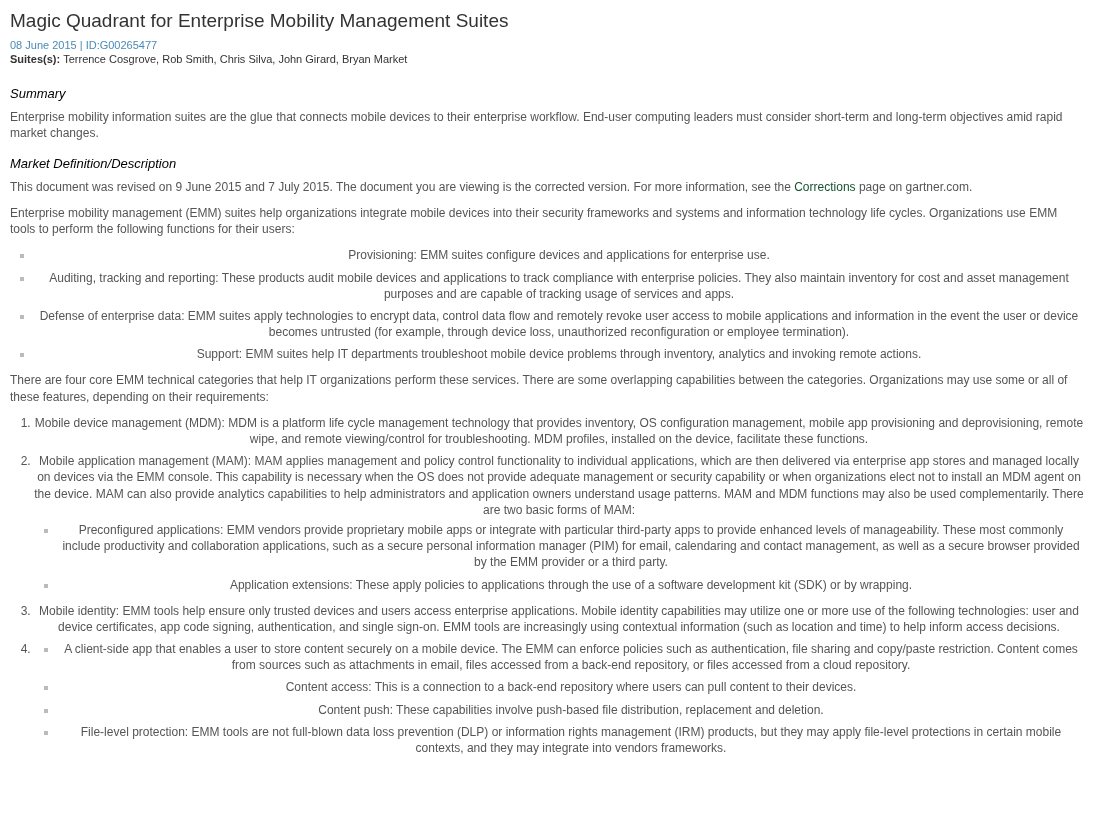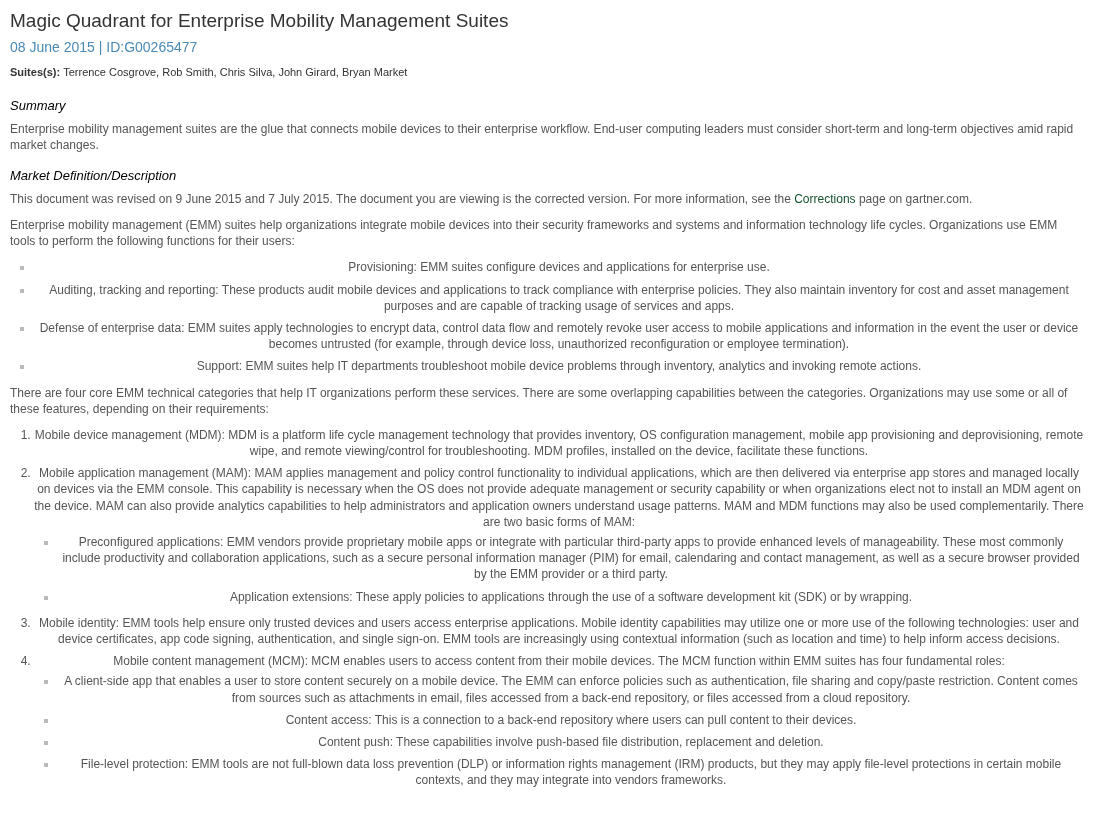--- a/index.html
+++ b/index.html
@@ -10,22 +10,21 @@
     line-height: 1.35;
   }
   h1 {
     font-size: 19px;
     font-weight: 400;
     color: #333;
     margin: 0 0 4px 0;
   }
   .meta {
     color: #4a8ab5;
-    font-size: 14px;
-    margin-bottom: 8px;
+    font-size: 11px;
   }
   .analysts {
     font-size: 11px;
     margin-bottom: 18px;
   }
   .analysts strong {
     font-weight: bold;
     color: #333;
   }
   h2 {
@@ -62,21 +61,21 @@
 </head>
 <body>
 
 <h1>Magic Quadrant for Enterprise Mobility Management Suites</h1>
 <div class="meta">08 June 2015 | ID:G00265477</div>
 <div class="analysts">
   <strong>Suites(s): </strong><span>Terrence Cosgrove, Rob Smith, Chris Silva, John Girard, Bryan Market</span>
 </div>
 
 <h2>Summary</h2>
-<p>Enterprise mobility management suites are the glue that connects mobile devices to their enterprise workflow. End-user computing leaders must consider short-term and long-term objectives amid rapid market changes.</p>
+<p>Enterprise mobility information suites are the glue that connects mobile devices to their enterprise workflow. End-user computing leaders must consider short-term and long-term objectives amid rapid market changes.</p>
 
 <h2>Market Definition/Description</h2>
 <p>
   <span>This document was revised on 9 June 2015 and 7 July 2015. The document you are viewing is the corrected version. For more information, see the </span><a href="#">Corrections</a><span> page on gartner.com.</span>
 </p>
 <p>Enterprise mobility management (EMM) suites help organizations integrate mobile devices into their security frameworks and systems and information technology life cycles. Organizations use EMM tools to perform the following functions for their users:</p>
 
 <ul>
   <li>Provisioning: EMM suites configure devices and applications for enterprise use.</li>
   <li>Auditing, tracking and reporting: These products audit mobile devices and applications to track compliance with enterprise policies. They also maintain inventory for cost and asset management purposes and are capable of tracking usage of services and apps.</li>
@@ -90,21 +89,20 @@
   <li>Mobile device management (MDM): MDM is a platform life cycle management technology that provides inventory, OS configuration management, mobile app provisioning and deprovisioning, remote wipe, and remote viewing/control for troubleshooting. MDM profiles, installed on the device, facilitate these functions.</li>
   <li>
     <span>Mobile application management (MAM): MAM applies management and policy control functionality to individual applications, which are then delivered via enterprise app stores and managed locally on devices via the EMM console. This capability is necessary when the OS does not provide adequate management or security capability or when organizations elect not to install an MDM agent on the device. MAM can also provide analytics capabilities to help administrators and application owners understand usage patterns. MAM and MDM functions may also be used complementarily. There are two basic forms of MAM:</span>
     <ul>
       <li>Preconfigured applications: EMM vendors provide proprietary mobile apps or integrate with particular third-party apps to provide enhanced levels of manageability. These most commonly include productivity and collaboration applications, such as a secure personal information manager (PIM) for email, calendaring and contact management, as well as a secure browser provided by the EMM provider or a third party.</li>
       <li>Application extensions: These apply policies to applications through the use of a software development kit (SDK) or by wrapping.</li>
     </ul>
   </li>
   <li>Mobile identity: EMM tools help ensure only trusted devices and users access enterprise applications. Mobile identity capabilities may utilize one or more use of the following technologies: user and device certificates, app code signing, authentication, and single sign-on. EMM tools are increasingly using contextual information (such as location and time) to help inform access decisions.</li>
   <li>
-    <span>Mobile content management (MCM): MCM enables users to access content from their mobile devices. The MCM function within EMM suites has four fundamental roles:</span>
     <ul>
       <li>A client-side app that enables a user to store content securely on a mobile device. The EMM can enforce policies such as authentication, file sharing and copy/paste restriction. Content comes from sources such as attachments in email, files accessed from a back-end repository, or files accessed from a cloud repository.</li>
       <li>Content access: This is a connection to a back-end repository where users can pull content to their devices.</li>
       <li>Content push: These capabilities involve push-based file distribution, replacement and deletion.</li>
       <li>File-level protection: EMM tools are not full-blown data loss prevention (DLP) or information rights management (IRM) products, but they may apply file-level protections in certain mobile contexts, and they may integrate into vendors frameworks.</li>
     </ul>
   </li>
 </ol>
 
 </body></html>

